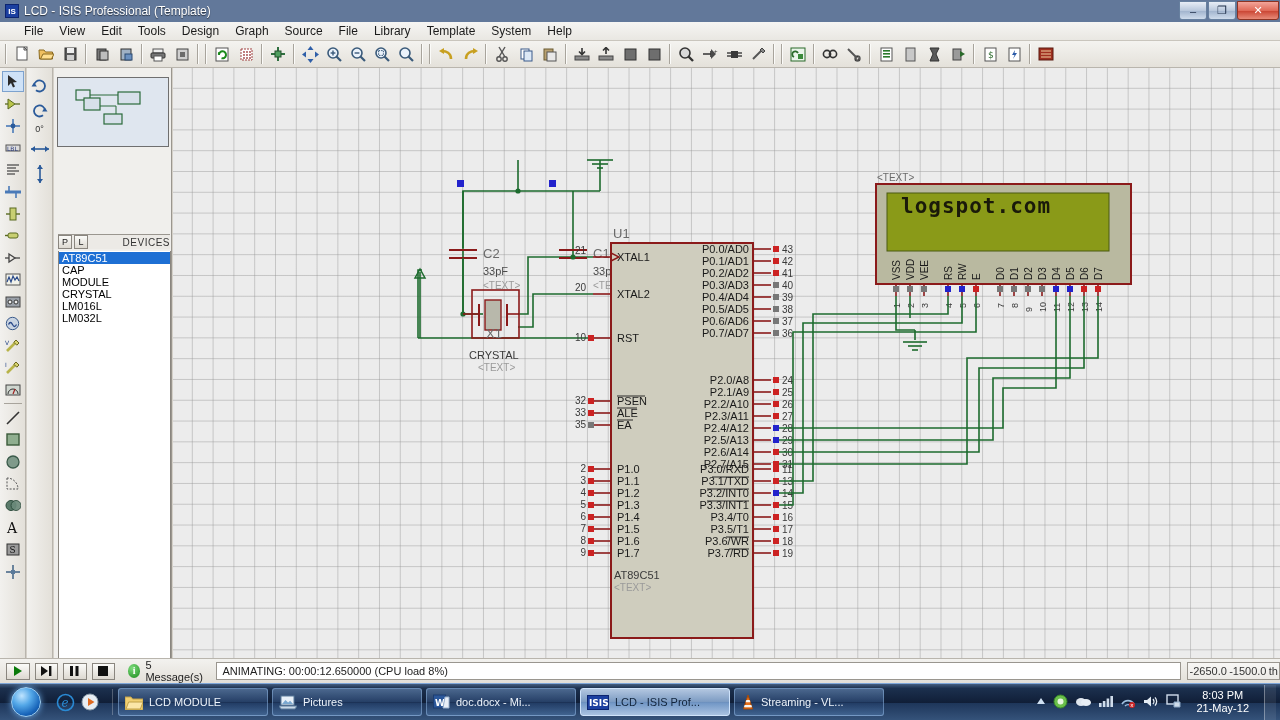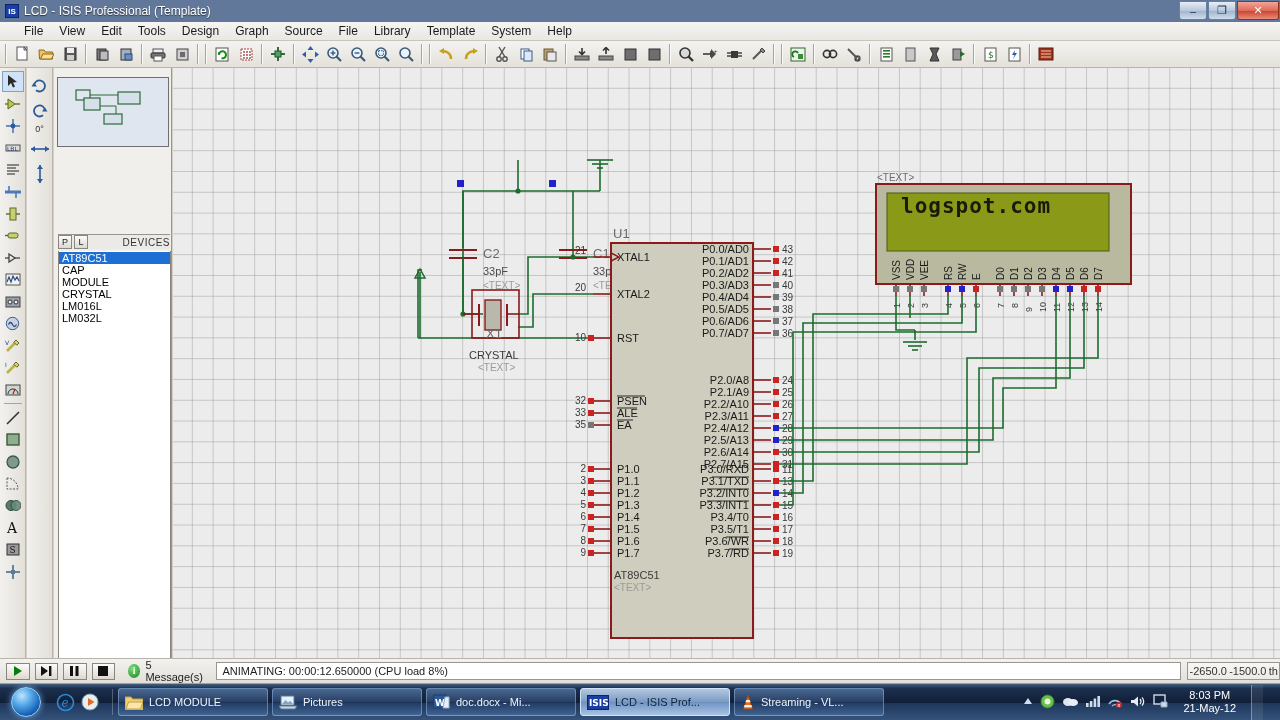--- a/index.html
+++ b/index.html
@@ -198,21 +198,21 @@
     height:28px; min-width:150px; max-width:152px; margin-right:4px;
     background:linear-gradient(180deg, rgba(115,150,195,.55) 0%, rgba(55,90,140,.55) 50%, rgba(35,62,105,.62) 51%, rgba(80,120,170,.55) 100%);
     border:1px solid rgba(160,200,245,.45); border-radius:3px;
     display:flex; align-items:center; padding:0 6px;
     color:#eef4fb; font-size:11px; gap:6px; overflow:hidden; white-space:nowrap;
   }
   .taskitem.active {
     background:linear-gradient(180deg, rgba(205,225,250,.85) 0%, rgba(150,185,228,.8) 50%, rgba(125,165,215,.85) 51%, rgba(190,215,245,.85) 100%);
     border:1px solid #cfe3fb; color:#11243c;
   }
-  .tray { margin-left:auto; display:flex; align-items:center; gap:7px; padding-right:17px; }
+  .tray { margin-left:auto; display:flex; align-items:center; gap:7px; padding-right:4px; }
   .clock { color:#fff; font-size:11px; text-align:center; line-height:13px; padding:0 8px; }
   .showdesk { width:12px; height:35px; border-left:1px solid rgba(255,255,255,.35); background:rgba(255,255,255,.08); }
 </style>
 </head>
 <body>
 
 <div id="app">
 
   <div class="titlebar">
     <div class="titlebar-bg"></div>

